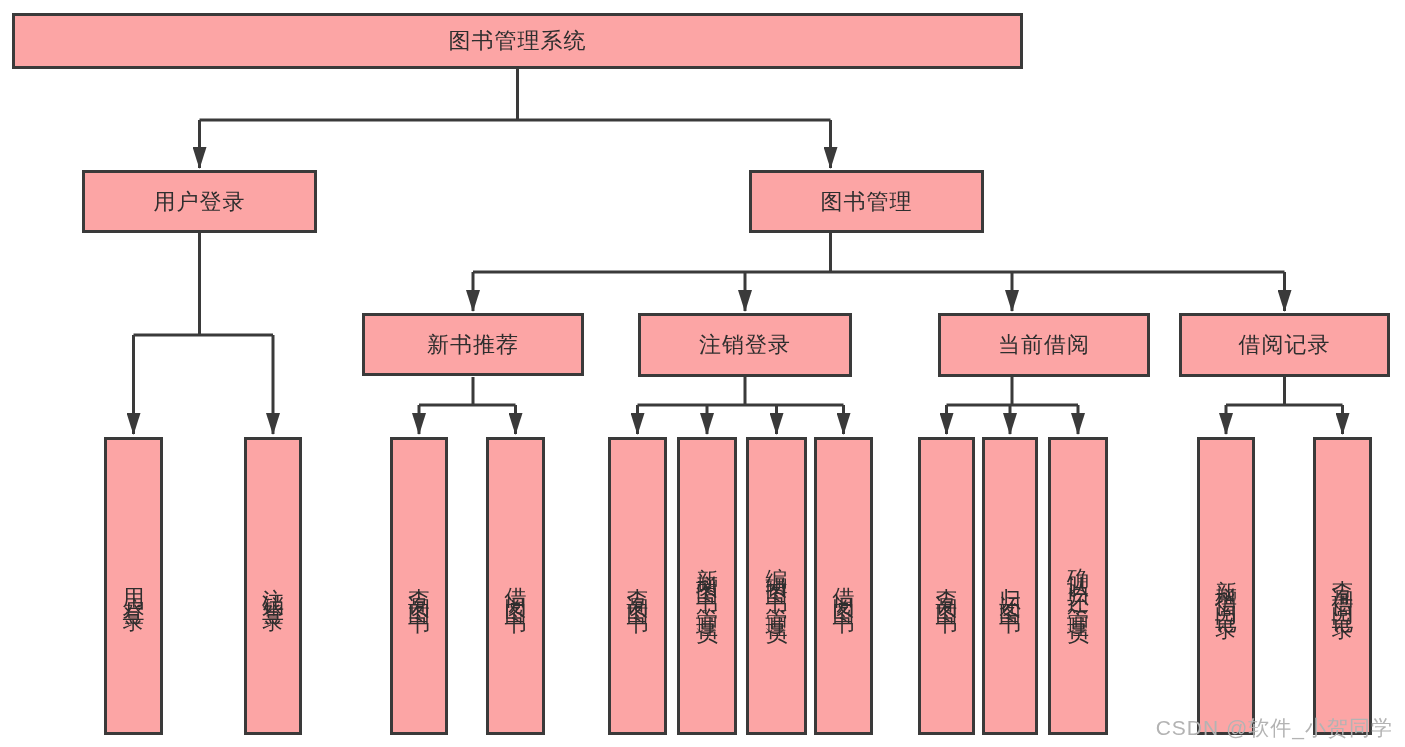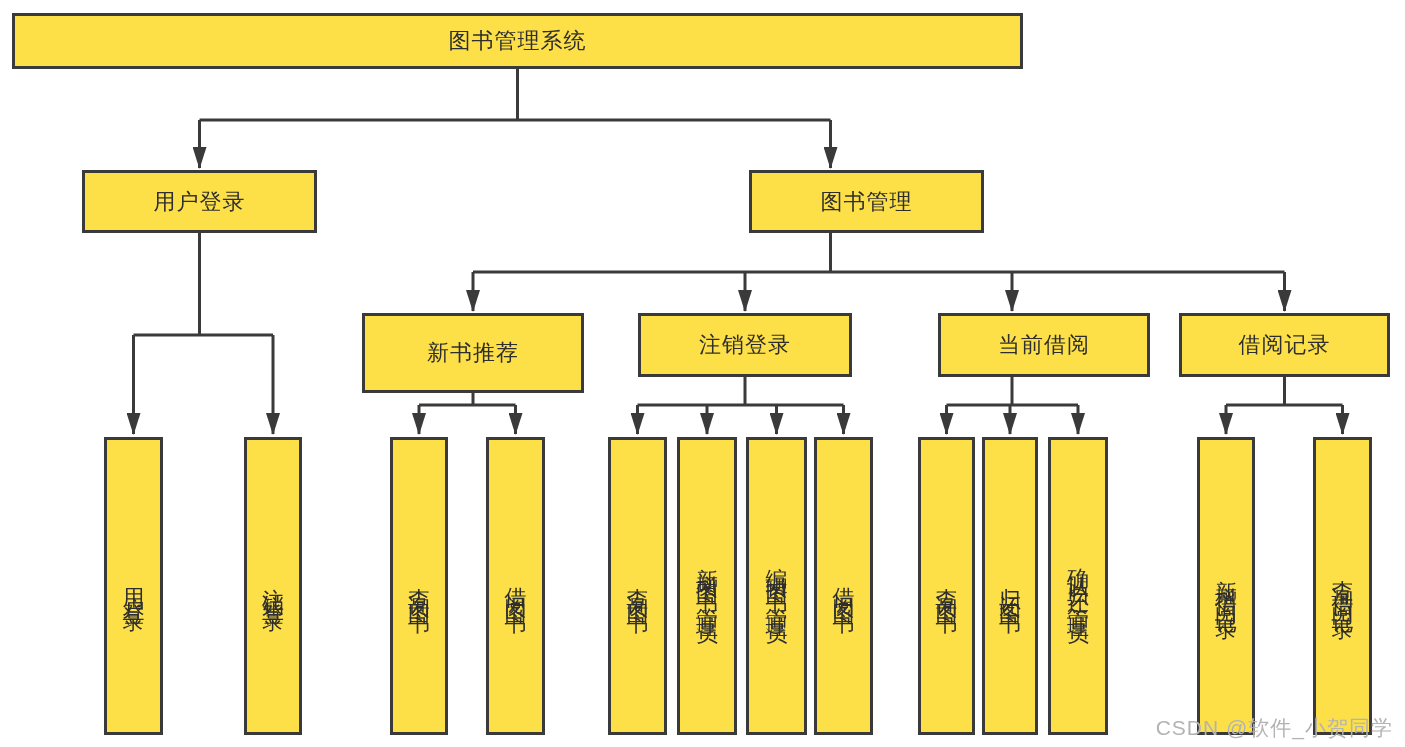--- a/index.html
+++ b/index.html
@@ -3,29 +3,29 @@
 <meta charset="utf-8">
 <style>
   html,body{margin:0;padding:0;}
   body{
     width:1405px;height:747px;position:relative;background:#ffffff;
     font-family:"Liberation Sans","DejaVu Sans",sans-serif;
     overflow:hidden;
   }
   #connectors{position:absolute;left:0;top:0;width:1405px;height:747px;}
   .node{
-    position:absolute;background:#fde047;border:3px solid #3a3a3a;
+    position:absolute;background:#fca5a5;border:3px solid #3a3a3a;
     box-sizing:border-box;display:flex;align-items:center;justify-content:center;
     color:#2e2e2e;font-size:22px;letter-spacing:1px;
   }
   
   .root  {left:12px;  top:13px;  width:1011px;height:56px;}
   .l2a   {left:82px;  top:170px; width:235px; height:63px;}
   .l2b   {left:713px; top:170px; width:235px; height:63px;margin-left:36px;}
-  .l3a   {left:362px; top:313px; width:222px; height:80px;}
+  .l3a   {left:362px; top:313px; width:222px; height:63px;}
   .l3b   {left:638px; top:313px; width:214px; height:64px;}
   .l3c   {left:938px; top:313px; width:212px; height:64px;}
   .l3d   {left:1179px;top:313px; width:211px; height:64px;}
   
   .leaf{top:437px;height:298px;}
   .leaf .vtext{
     writing-mode:vertical-rl;text-orientation:mixed;
     letter-spacing:8px;line-height:1;white-space:nowrap;
   }
   .lf1 {left:104px; width:59px;}

